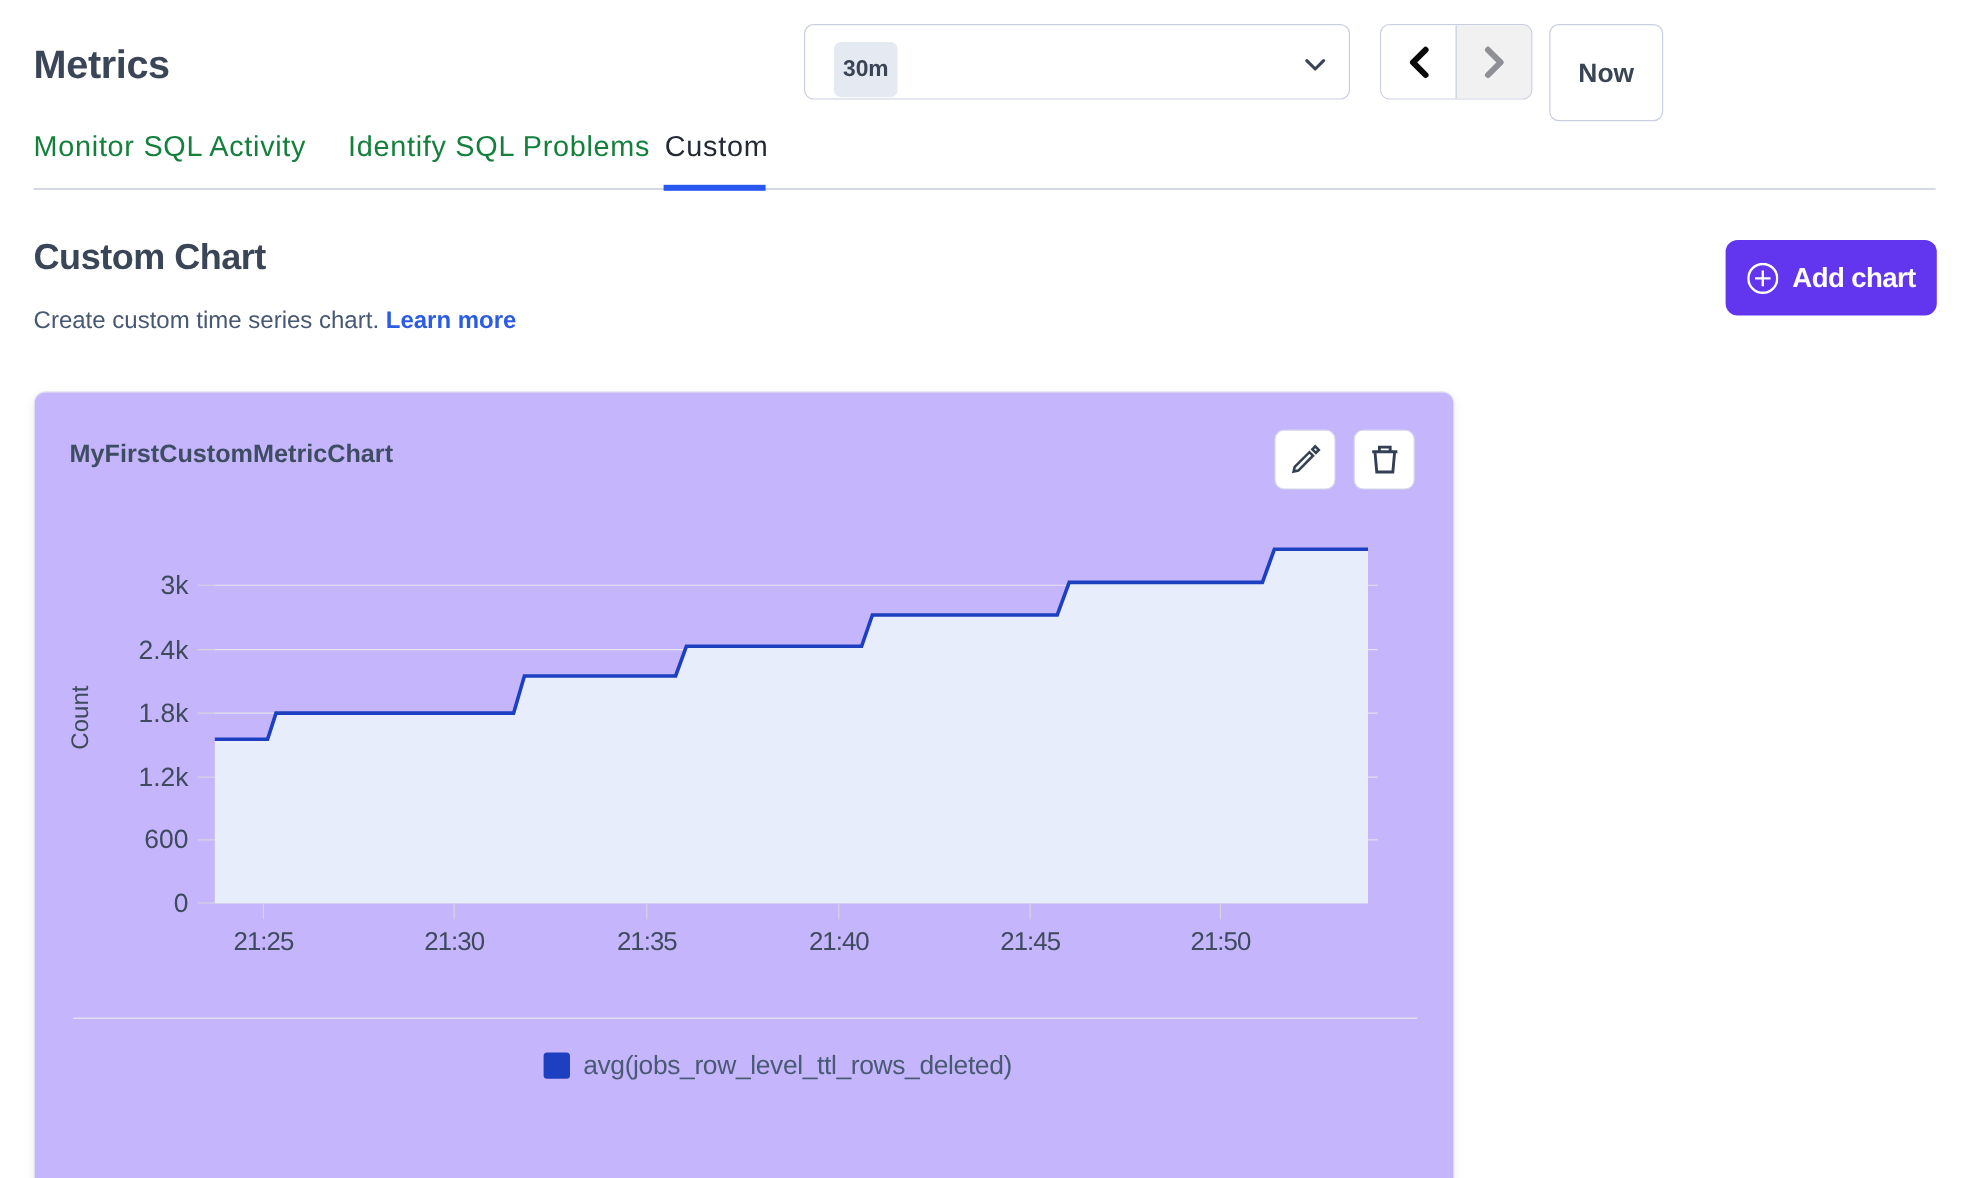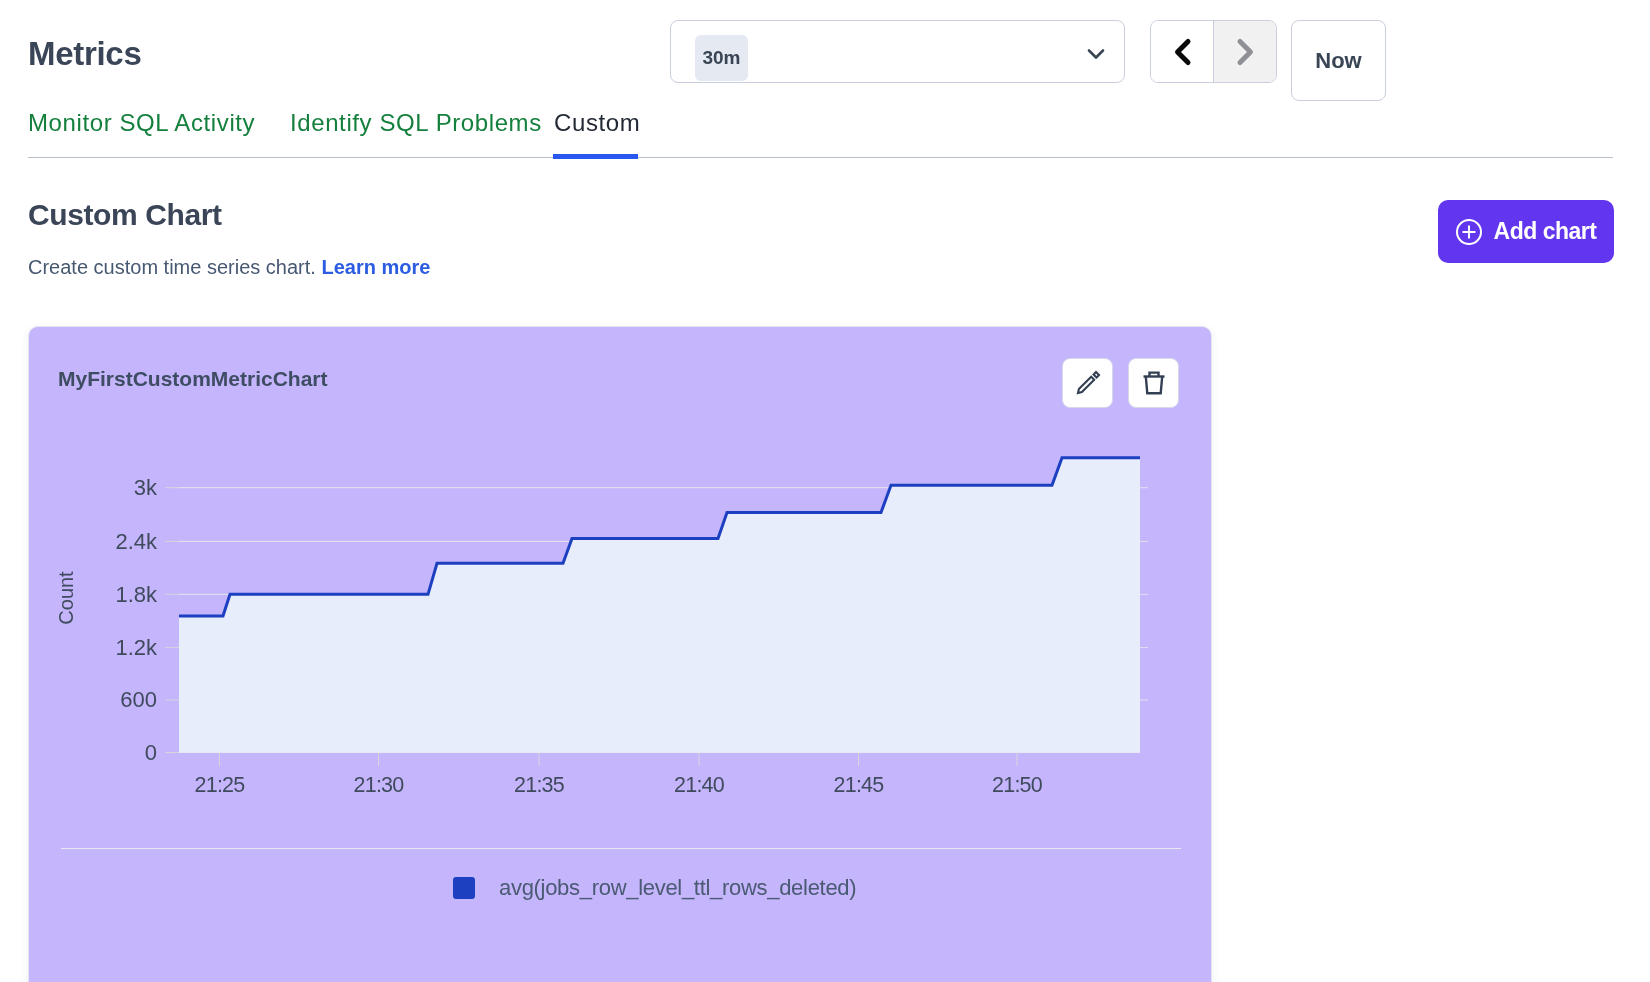--- a/index.html
+++ b/index.html
@@ -51,21 +51,21 @@
   
   #card { left:28px; top:326px; width:1184px; height:672px; background:#c4b5fd;
     border:1px solid #e4e7ef; border-radius:10px;
     box-shadow:0 3px 8px rgba(60,70,100,0.08); }
   #cardtitle { left:29px; top:40px; font-size:21px; font-weight:700; color:#3f4d63; }
   .iconbtn { position:absolute; top:31px; width:51px; height:50px; border:1px solid #d4d8e8;
     border-radius:8px; background:#fff; display:flex; align-items:center; justify-content:center; }
   #editbtn { left:1033px; }
   #delbtn { left:1099px; }
   #sep { left:32px; top:521px; width:1120px; height:1px; background:#e6e8ee; }
-  #legend { left:384px; top:548px; display:flex; align-items:center; gap:24px;padding-left:40px; }
+  #legend { left:384px; top:548px; display:flex; align-items:center; gap:11px;padding-left:40px; }
   #legendsq { width:22px; height:22px; border-radius:3px; background:#1d40c0; }
   #legendtext { font-size:22px; color:#4a5a72; letter-spacing:-0.3px; }
 </style>
 </head>
 <body>
 <div class="abs" id="metrics-h1">Metrics</div>
 
 <div class="abs" id="dropdown">
   <div class="abs" id="badge30m">30m</div>
   <svg class="abs" id="chevdown" width="18" height="12" viewBox="0 0 18 12">

